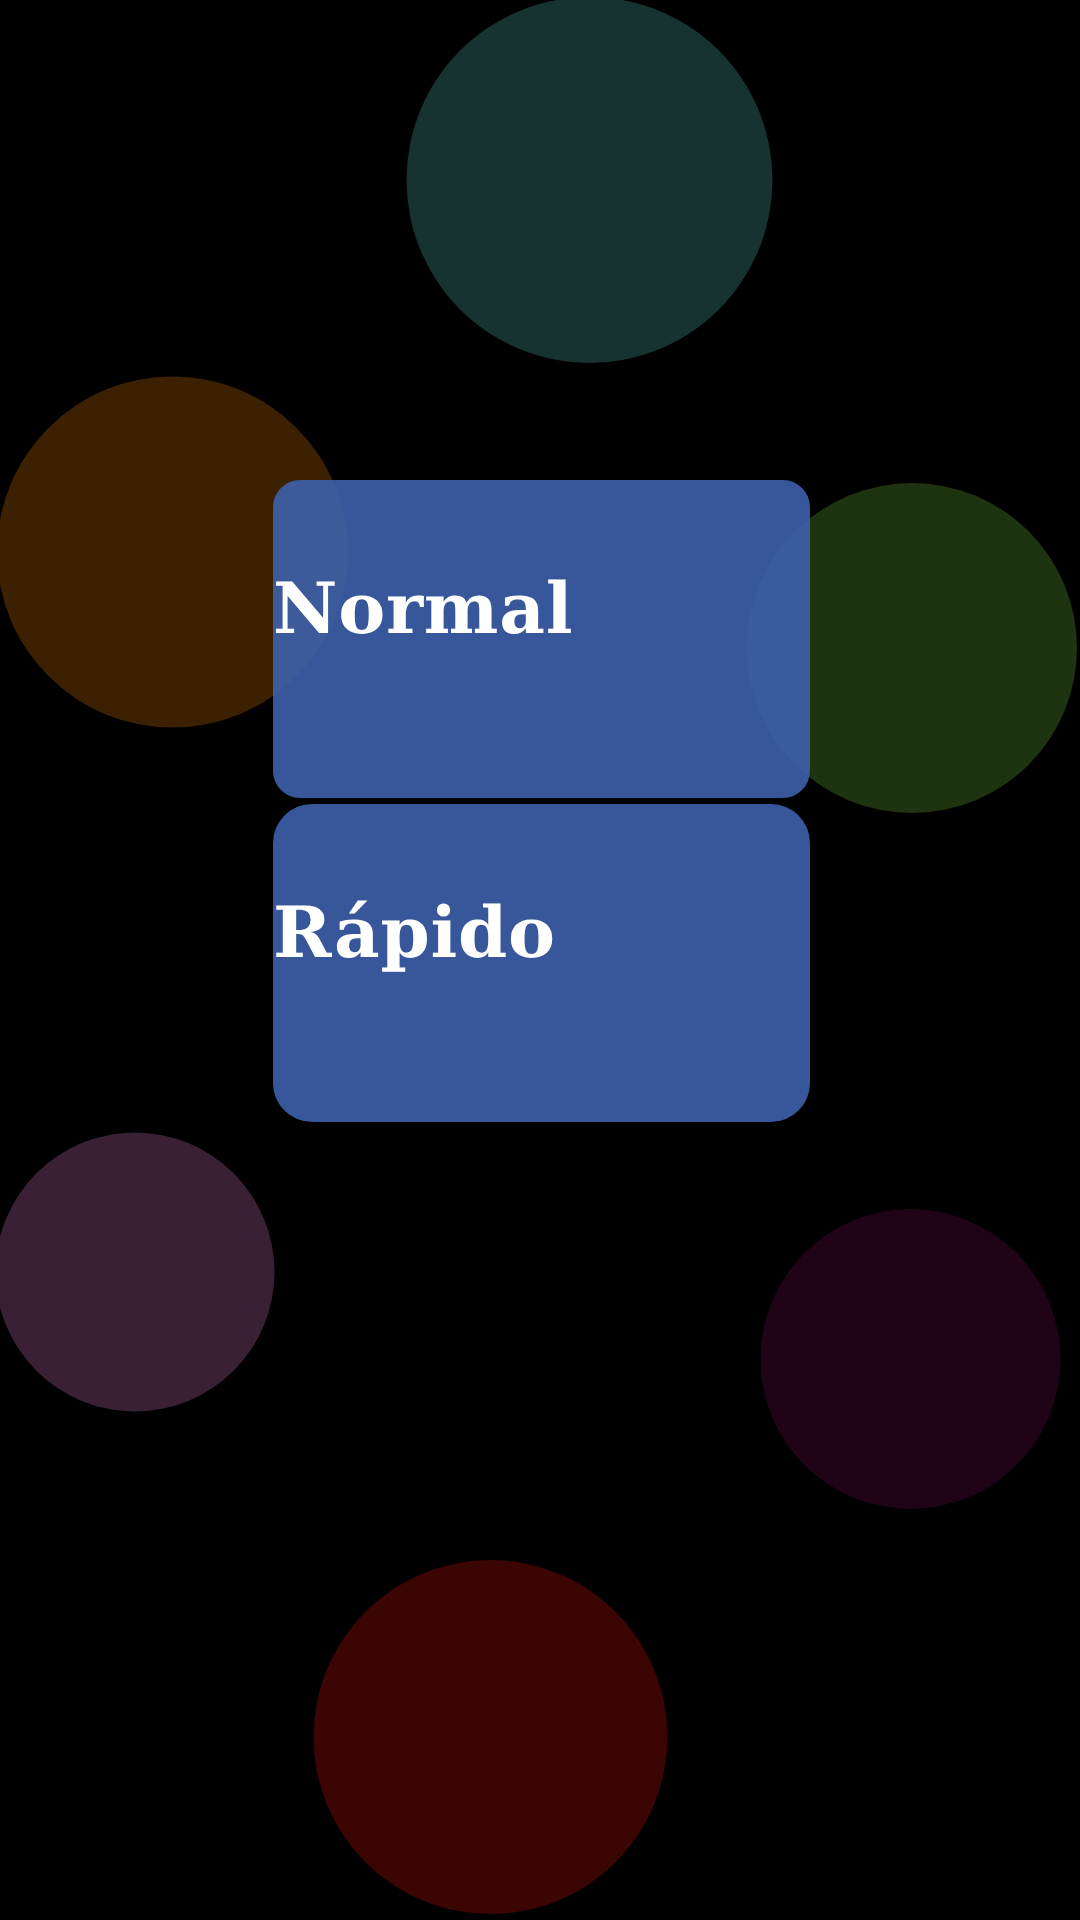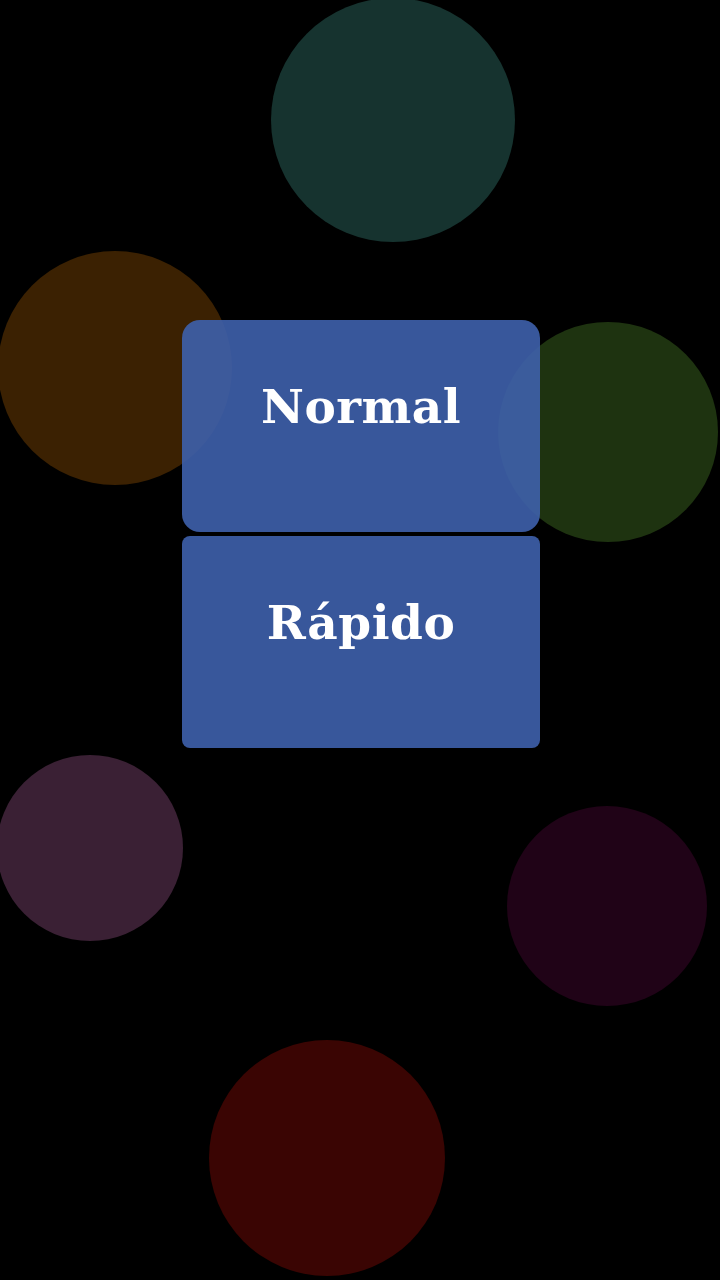--- a/index.html
+++ b/index.html
@@ -33,21 +33,21 @@
   }
   .menu-button {
     position: relative;
     width: 358px;
     border-radius: 18px;
     background: rgba(62, 96, 172, 0.90);
     border: none;
     outline: none;
     display: flex;
     align-items: center;
-    justify-content: center;
+    justify-content: flex-start;
     padding: 0;
     cursor: pointer;
     -webkit-font-smoothing: antialiased;
   }
   .menu-button + .menu-button {
     margin-top: 4px;
   }
   .btn-normal { height: 212px; }
   .btn-rapido { height: 212px; }
   .btn-volver { height: 212px; }
@@ -80,20 +80,20 @@
       <circle cx="607" cy="906" r="100" fill="#200317"></circle>
       <circle cx="327" cy="1158" r="118" fill="#3A0503"></circle>
     </svg>
 
   <div class="menu-stack">
 
     <button class="menu-button btn-normal" style="border-radius: 18px;">
       <span class="btn-label" style="color: rgb(255, 255, 255);">Normal</span>
     </button>
 
-    <button class="menu-button btn-rapido" style="border-radius: 8px;">
+    <button class="menu-button btn-rapido" style="border-radius: 26px;">
       <span class="btn-label" style="color: rgb(255, 255, 255);">Rápido</span>
     </button>
 
 
   </div>
 
 </div>
 
 </body></html>

